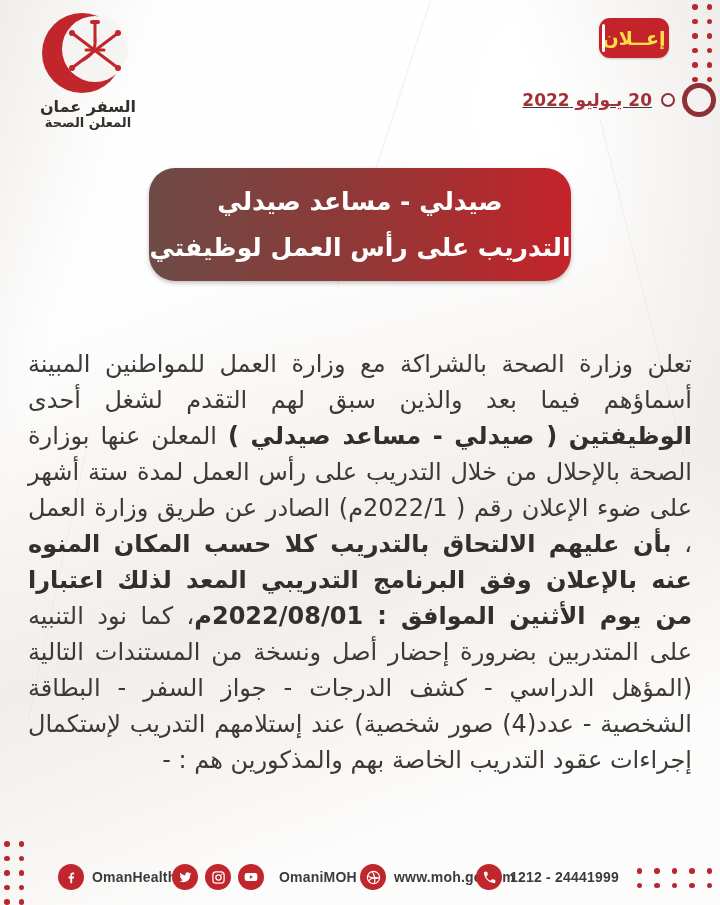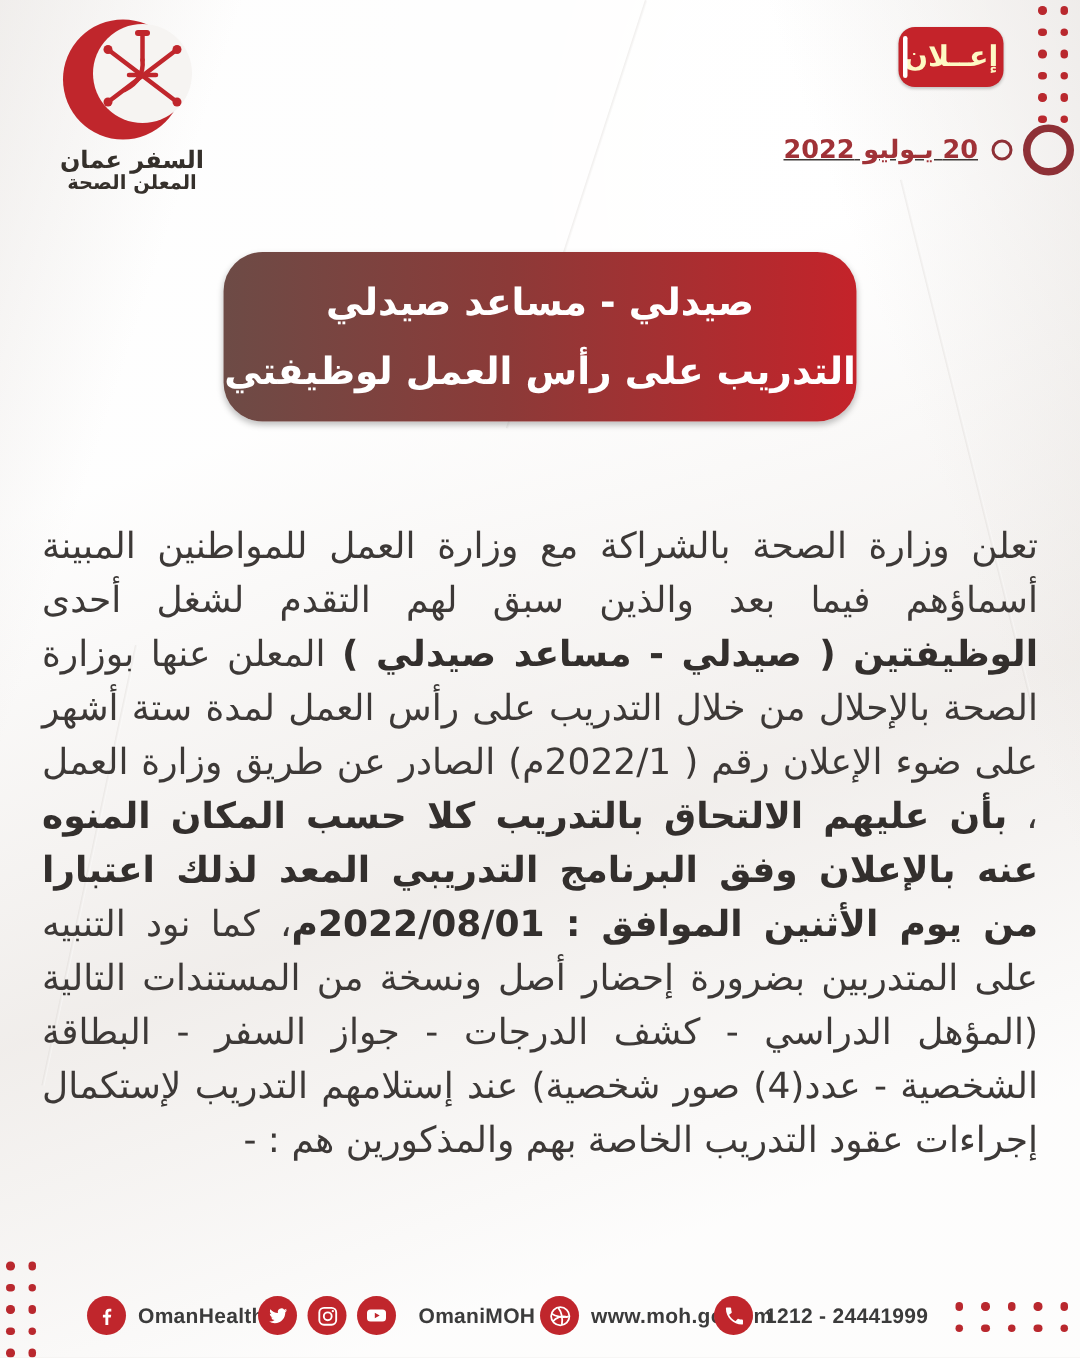--- a/index.html
+++ b/index.html
@@ -15,21 +15,21 @@
       #f5f3f1;
   }
   .crease{position:absolute;background:linear-gradient(90deg,rgba(200,194,189,.28),rgba(255,255,255,.5));transform-origin:0 0;pointer-events:none;}
   
   .logo{position:absolute;left:18px;top:6px;width:140px;text-align:center;}
   .logo svg{display:block;margin:0 auto;}
   .logo-line1{font-size:16px;font-weight:bold;color:#35302b;line-height:17px;margin-top:-8px;}
   .logo-line2{font-size:13px;font-weight:bold;color:#35302b;line-height:15px;}
   .badge{
     position:absolute;left:599px;top:18px;width:70px;height:40px;border-radius:11px;
-    background:#c4232a;color:#fef9c3;display:flex;align-items:center;justify-content:center;
+    background:#c4232a;color:#fde047;display:flex;align-items:center;justify-content:center;
     font-size:19px;font-weight:bold;box-shadow:0 1px 2px rgba(0,0,0,.2);
   }
   .badge::before{content:"";position:absolute;left:3px;top:6px;bottom:6px;width:2.5px;background:#fff;border-radius:2px;}
   .dots{position:absolute;display:grid;}
   .dots i{width:5.5px;height:5.5px;border-radius:50%;background:#b9282e;display:block;}
   .dots-tr{right:8px;top:4px;grid-template-columns:repeat(2,5.5px);gap:9px;}
   .dots-bl{left:4px;top:841px;grid-template-columns:repeat(2,5.5px);gap:9px;}
   .dots-br{right:8px;top:868px;grid-template-columns:repeat(5,5.5px);gap:9px 12px;}
   .date-row{position:absolute;top:83px;right:4px;display:flex;align-items:center;direction:ltr;text-decoration:underline;}
   .date-text{direction:rtl;font-size:17px;font-weight:bold;color:#a03237;margin-right:9px;letter-spacing:.5px;}

